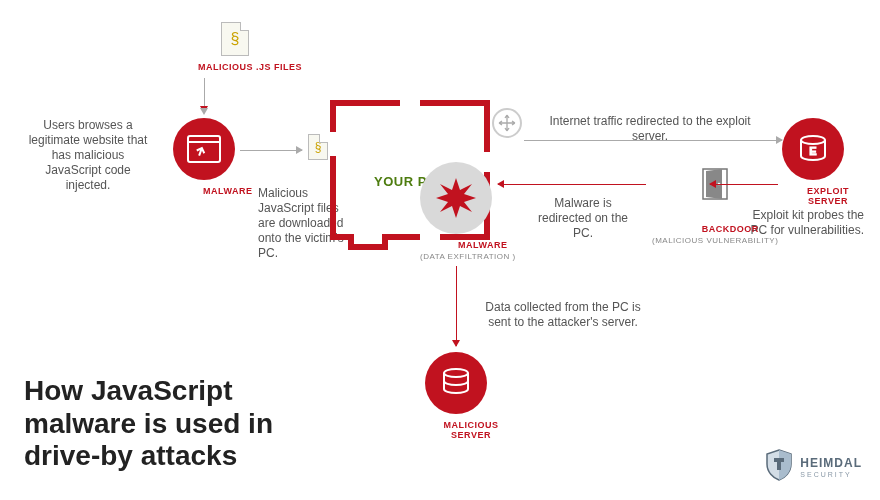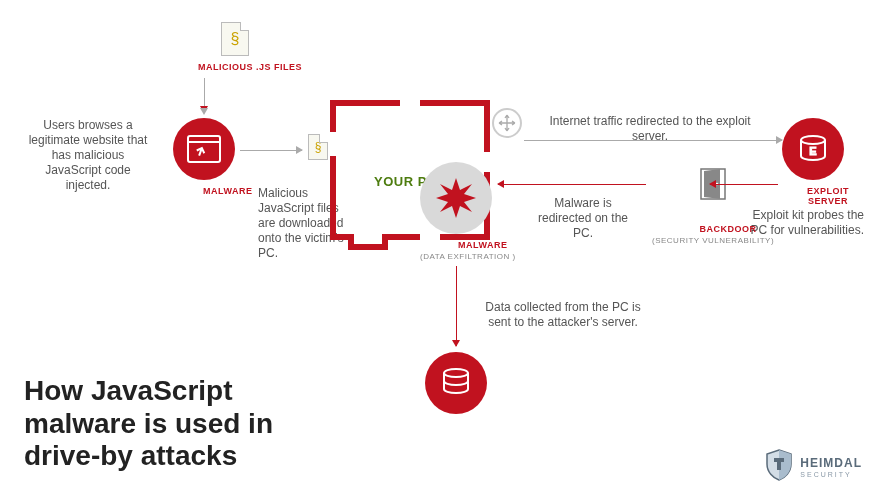--- a/index.html
+++ b/index.html
@@ -190,21 +190,21 @@
 </div>
 <div class="abs desc" style="left:746px; top:208px; width:118px; text-align:right;">Exploit kit probes the PC for vulnerabilities.</div>
 
 <div class="abs" style="left:652px; top:168px; text-align:center;">
   <svg width="26" height="32" viewBox="0 0 26 32">
     <rect x="1" y="1" width="24" height="30" fill="none" stroke="#777" stroke-width="1.5"></rect>
     <path d="M4 3 L20 1 L20 31 L4 29 Z" fill="#888"></path>
     <circle cx="17" cy="16" r="1.3" fill="#fff"></circle>
   </svg>
   <div class="node-label red" style="margin-top:20px;">BACKDOOR</div>
-  <div class="node-label grey" style="font-weight:normal; margin-top:2px; font-size:8px;">(SECURITY VULNERABILITY)</div>
+  <div class="node-label grey" style="font-weight:normal; margin-top:2px; font-size:8px;">(MALICIOUS VULNERABILITY)</div>
 </div>
 
 <div class="arrow-left ared" style="left:710px; top:184px; width:68px;"></div>
 
 <div class="arrow-left ared" style="left:498px; top:184px; width:148px;"></div>
 
 <div class="abs" style="left:420px; top:162px;">
   <div style="width:72px;height:72px;border-radius:50%;background:#d9d9d9;display:flex;align-items:center;justify-content:center;">
     <svg width="44" height="44" viewBox="0 0 44 44">
       <polygon points="22,2 26,14 38,8 30,18 42,22 30,26 38,36 26,30 22,42 18,30 6,36 14,26 2,22 14,18 6,8 18,14" fill="#c1121f"></polygon>
@@ -220,20 +220,21 @@
 <div class="abs desc" style="left:478px; top:300px; width:170px;">Data collected from the PC is sent to the attacker's server.</div>
 
 <div class="abs" style="left:425px; top:352px;">
   <div class="circle">
     <svg width="34" height="34" viewBox="0 0 34 34">
       <ellipse cx="17" cy="7" rx="12" ry="4" fill="none" stroke="#fff" stroke-width="2"></ellipse>
       <path d="M5 7 v8 a12 4 0 0 0 24 0 V7" fill="none" stroke="#fff" stroke-width="2"></path>
       <path d="M5 15 v8 a12 4 0 0 0 24 0 V15" fill="none" stroke="#fff" stroke-width="2"></path>
     </svg>
   </div>
+  <div class="node-label red" style="margin-top:6px; width:90px; margin-left:-14px;">MALICIOUS SERVER</div>
 </div>
 
 <div class="heimdal">
   <svg width="30" height="34" viewBox="0 0 30 34">
     <path d="M15 2 L27 6 V16 C27 24 21 30 15 32 C9 30 3 24 3 16 V6 Z" fill="#d3dde6" stroke="#5a6b7a" stroke-width="1.5"></path>
     <path d="M15 2 V32 C21 30 27 24 27 16 V6 Z" fill="#a9bccd"></path>
     <path d="M10 10 h10 v4 h-3 v8 h-4 v-8 h-3 z" fill="#5a6b7a"></path>
   </svg>
   <div>
     <span>HEIMDAL</span>

